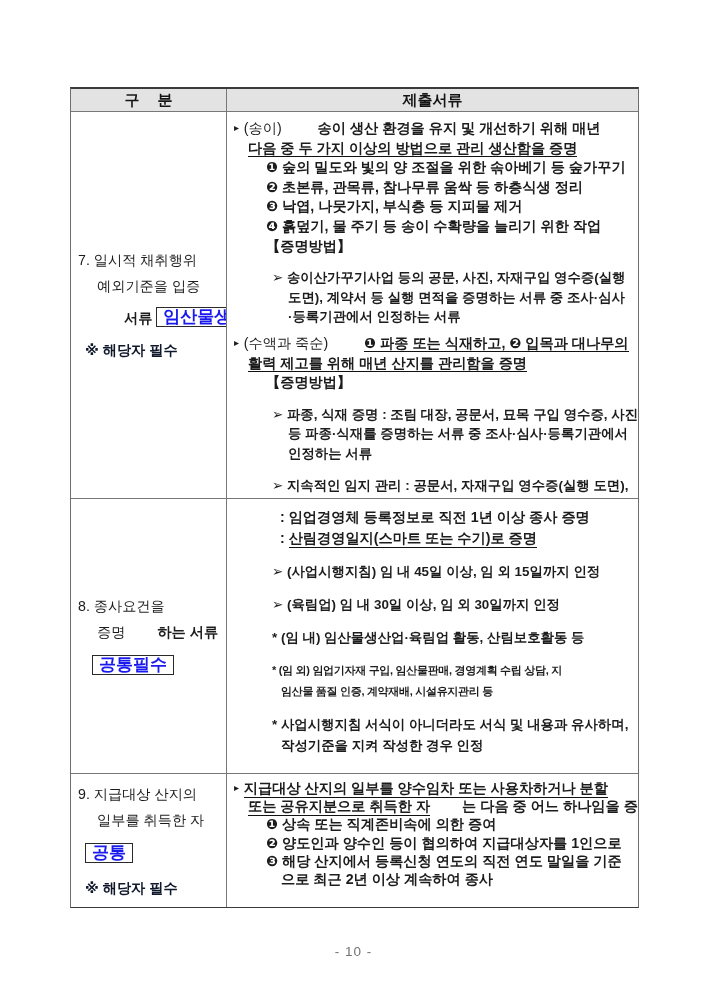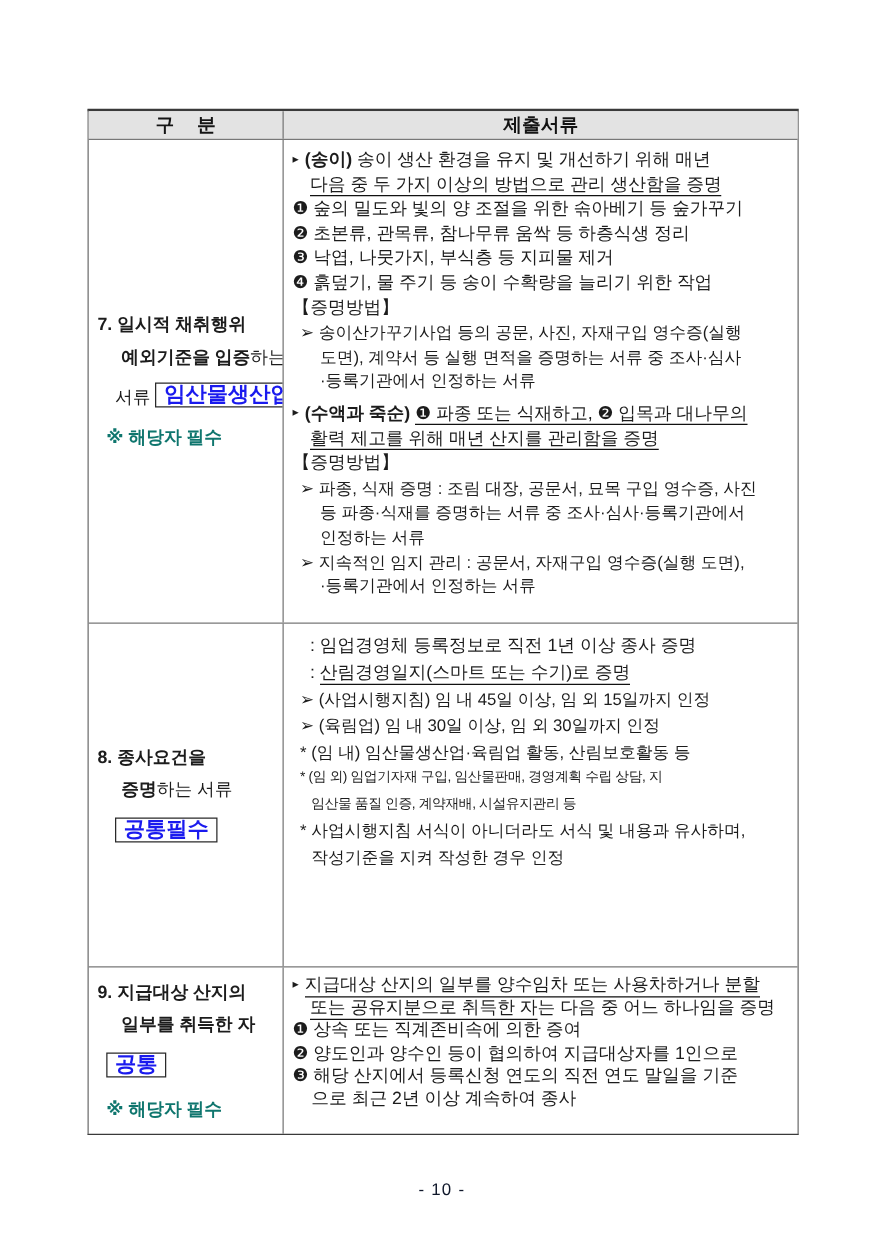--- a/index.html
+++ b/index.html
@@ -27,39 +27,39 @@
   .r9 .cell-right{padding-top:5px;}
   .r9 .cell-right .line{line-height:18.2px;}
   .line{white-space:nowrap;font-size:14.2px;}
   .line.gap{margin-top:8px;}
   .r7 .line.gap{margin-top:6px;}
   .line.sub{font-size:13.4px;}
   .line.dense{font-size:11px;letter-spacing:-0.3px;}
   
   .ind0{padding-left:7px;}
   .ind1{padding-left:21px;}
-  .ind2{padding-left:13px;}
+  .ind2{padding-left:13px;margin-top:12px;}
   .ind3{padding-left:29px;}
   .ind4{padding-left:22px;}
   
   .L0{padding-left:7px;}
   .L1{padding-left:26px;}
   .L1a{padding-left:21px;}
   .L2{padding-left:14px;}
   
-  .sr{font-weight:normal;}
-  .sb{font-weight:bold;}
-  .sbu{font-weight:normal;border-bottom:1.4px solid #111;padding-bottom:0.5px;}
-  .sblue{font-weight:bold;color:#0f766e;}
+  .sr{font-weight:bold;padding-left:32px;}
+  .sb{font-weight:normal;}
+  .sbu{font-weight:bold;border-bottom:1.4px solid #111;padding-bottom:0.5px;}
+  .sblue{font-weight:bold;color:#0f172a;}
   .sbadge{font-weight:bold;color:#1a1aee;border:1.2px solid #2a2a2a;
           display:inline-block;font-size:17px;line-height:17px;padding:0 6px 1px 6px;
           vertical-align:1px;}
   .smk{font-size:10px;vertical-align:2px;color:#1c1c1c;padding-right:2px;}
   .page-number{position:absolute;left:0;right:0;top:944px;text-align:center;
-               font-size:13.5px;color:#0f172a;letter-spacing:1px;}
+               font-size:13.5px;color:#737373;letter-spacing:1px;}
 </style>
 </head>
 <body>
 
 <div class="page">
 
   <div class="doc-table">
 
     <div class="t-row t-header">
       <div class="hcell c1">구 분</div>

